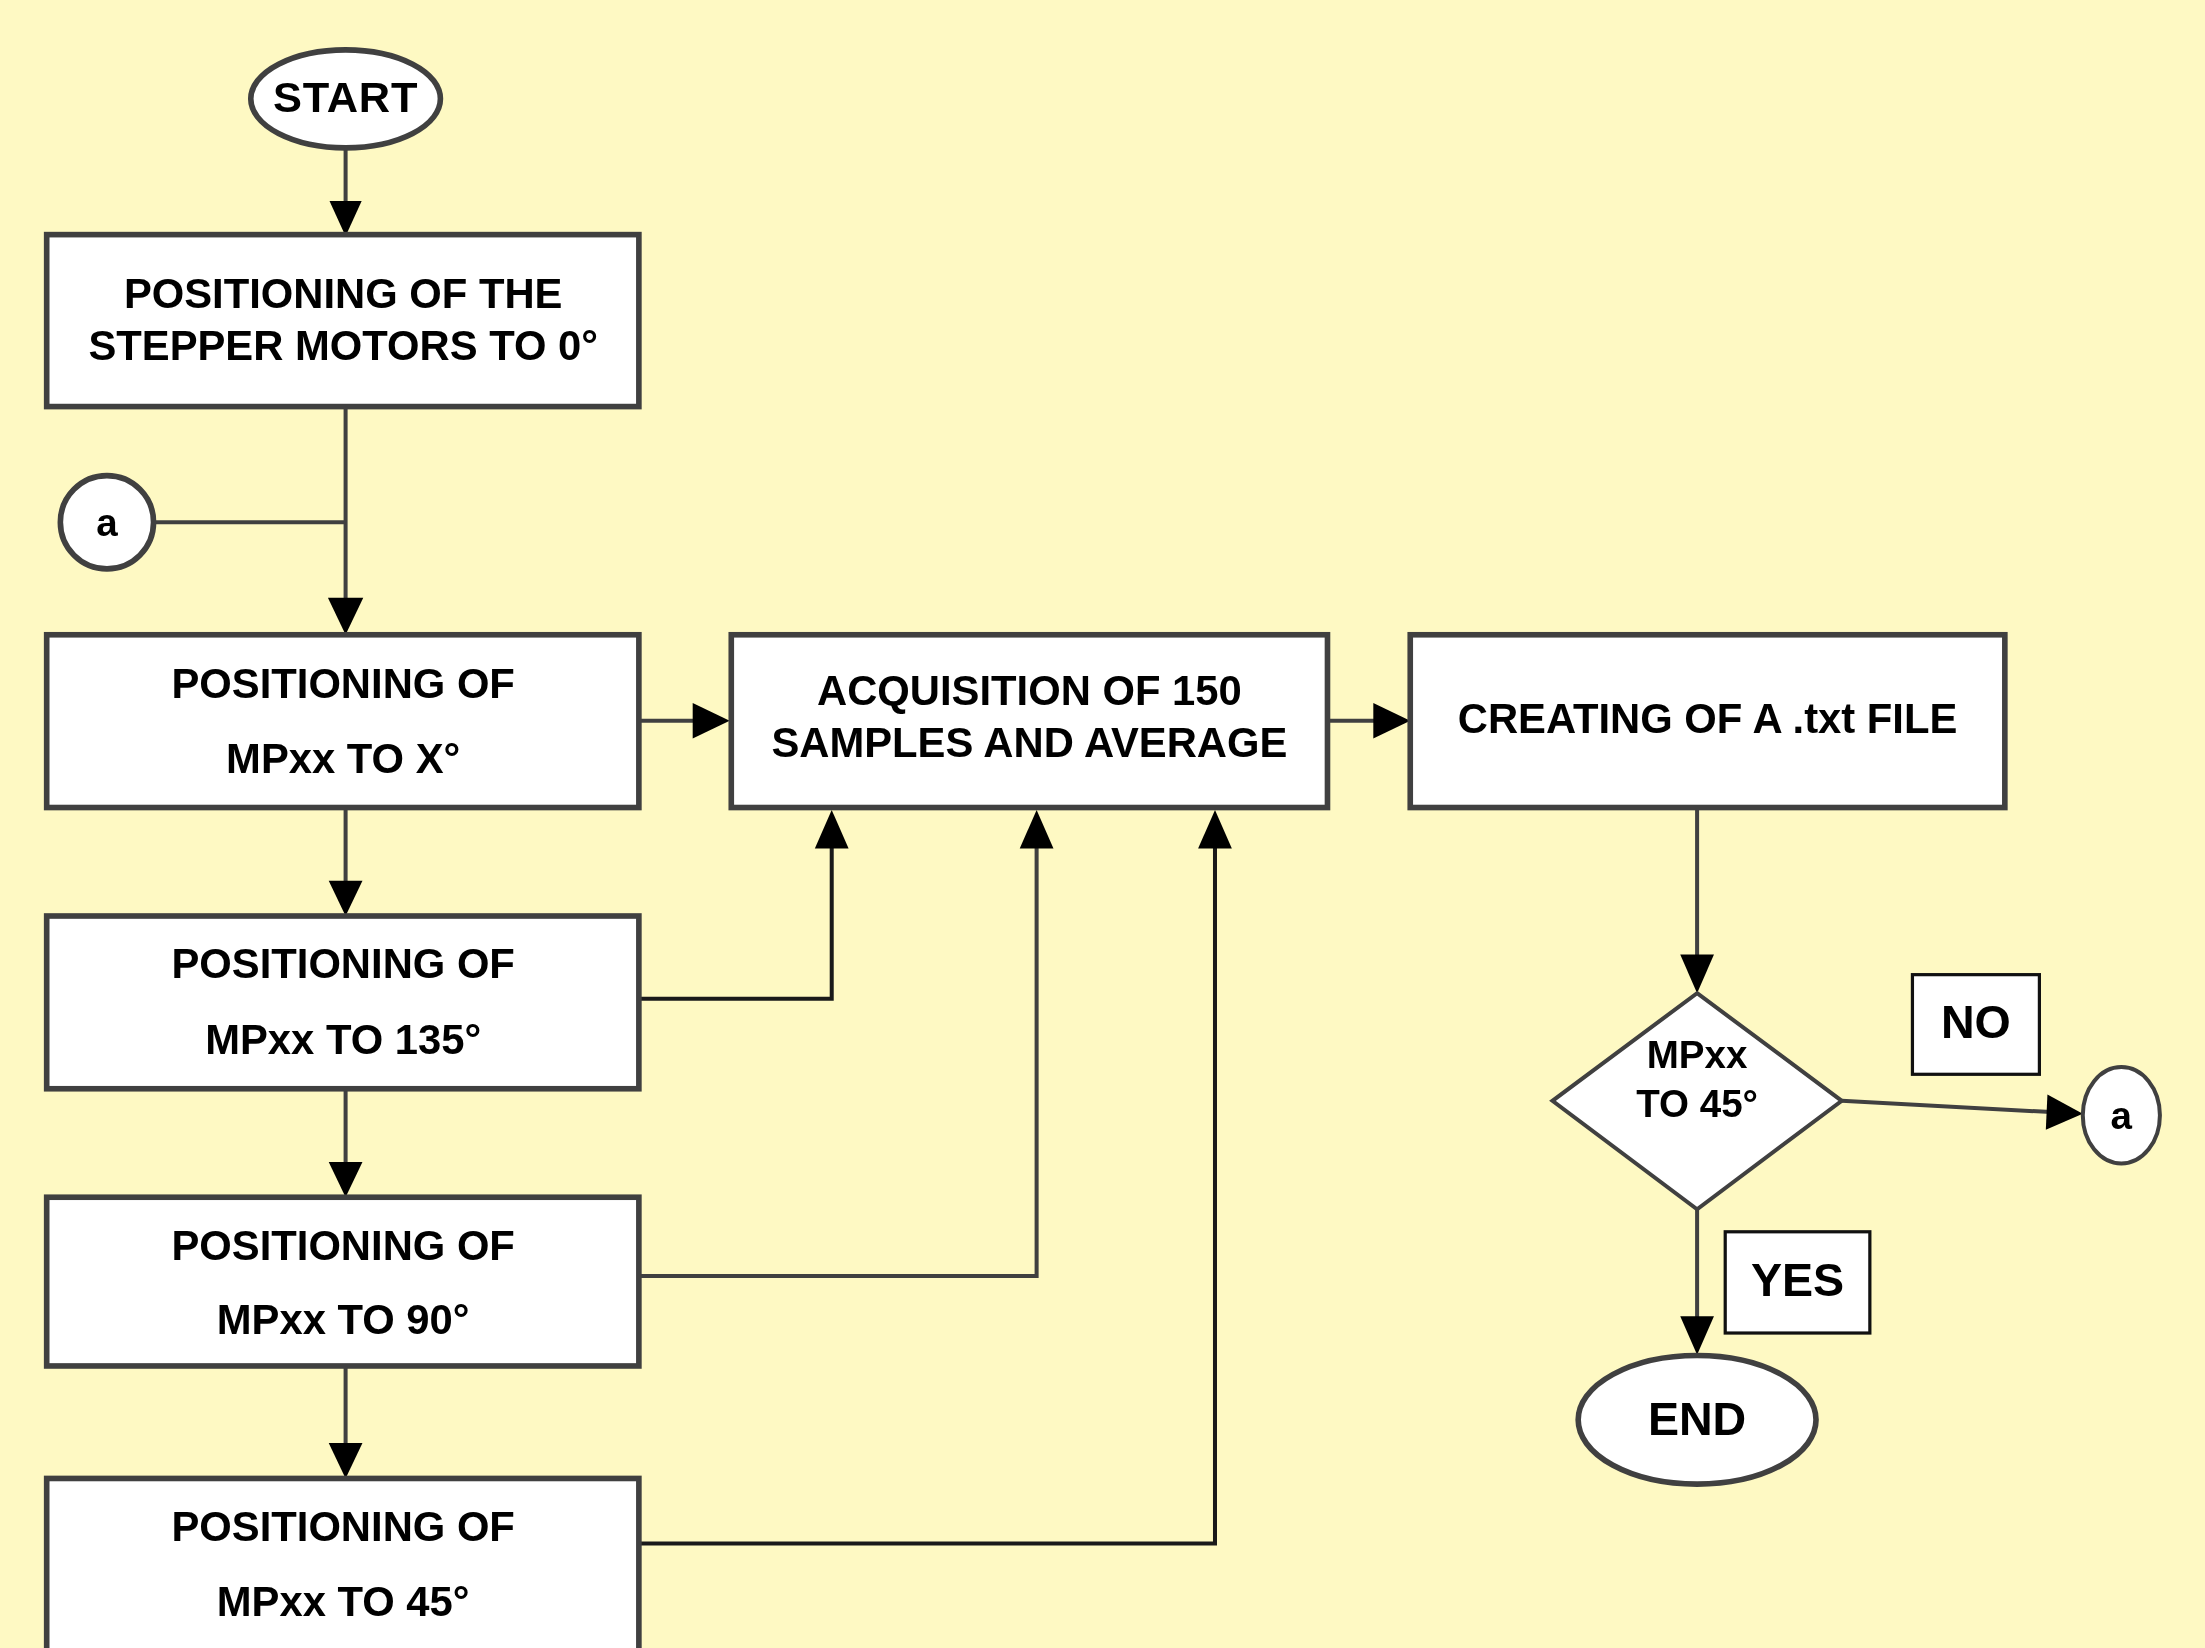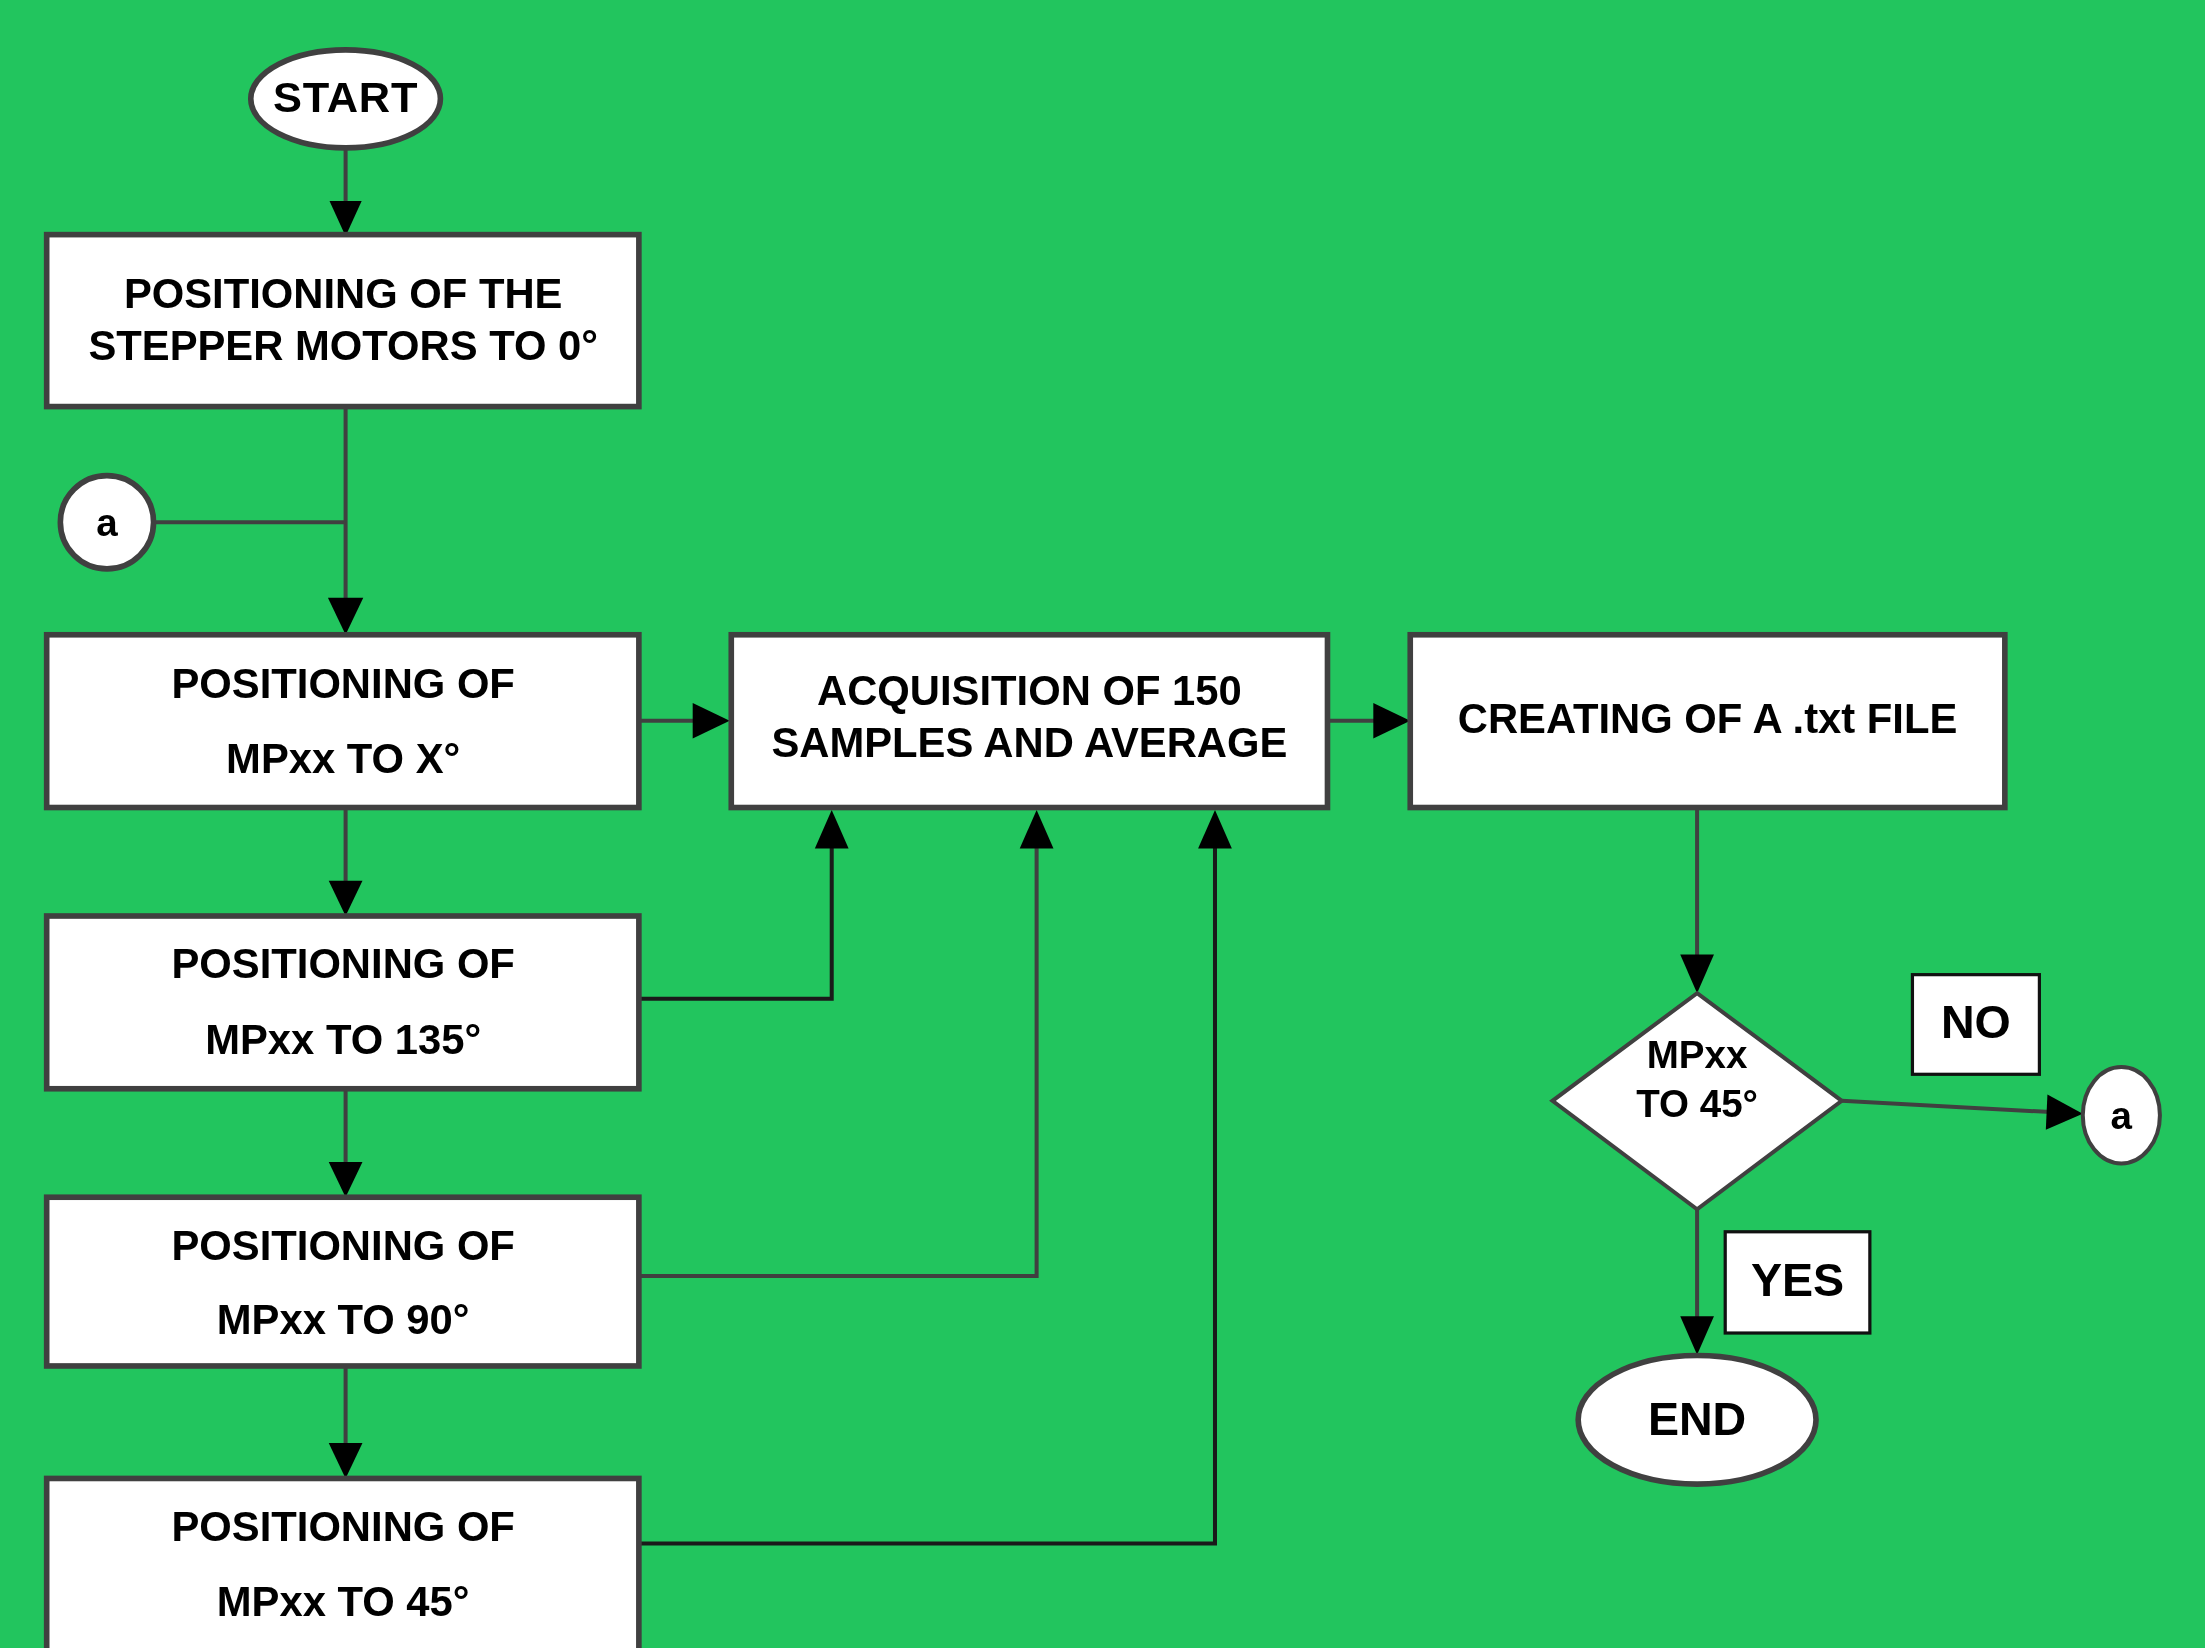--- a/index.html
+++ b/index.html
@@ -7,21 +7,21 @@
     padding: 0;
     background: #ffffff;
   }
   body {
     font-family: "Liberation Sans", sans-serif;
   }
   #stage {
     position: relative;
     width: 2205px;
     height: 1648px;
-    background: #22c55e;
+    background: #fef9c3;
     overflow: hidden;
   }
   #flow-svg {
     position: absolute;
     top: 0;
     left: 0;
     width: 2205px;
     height: 1648px;
   }
   .node-shape {

